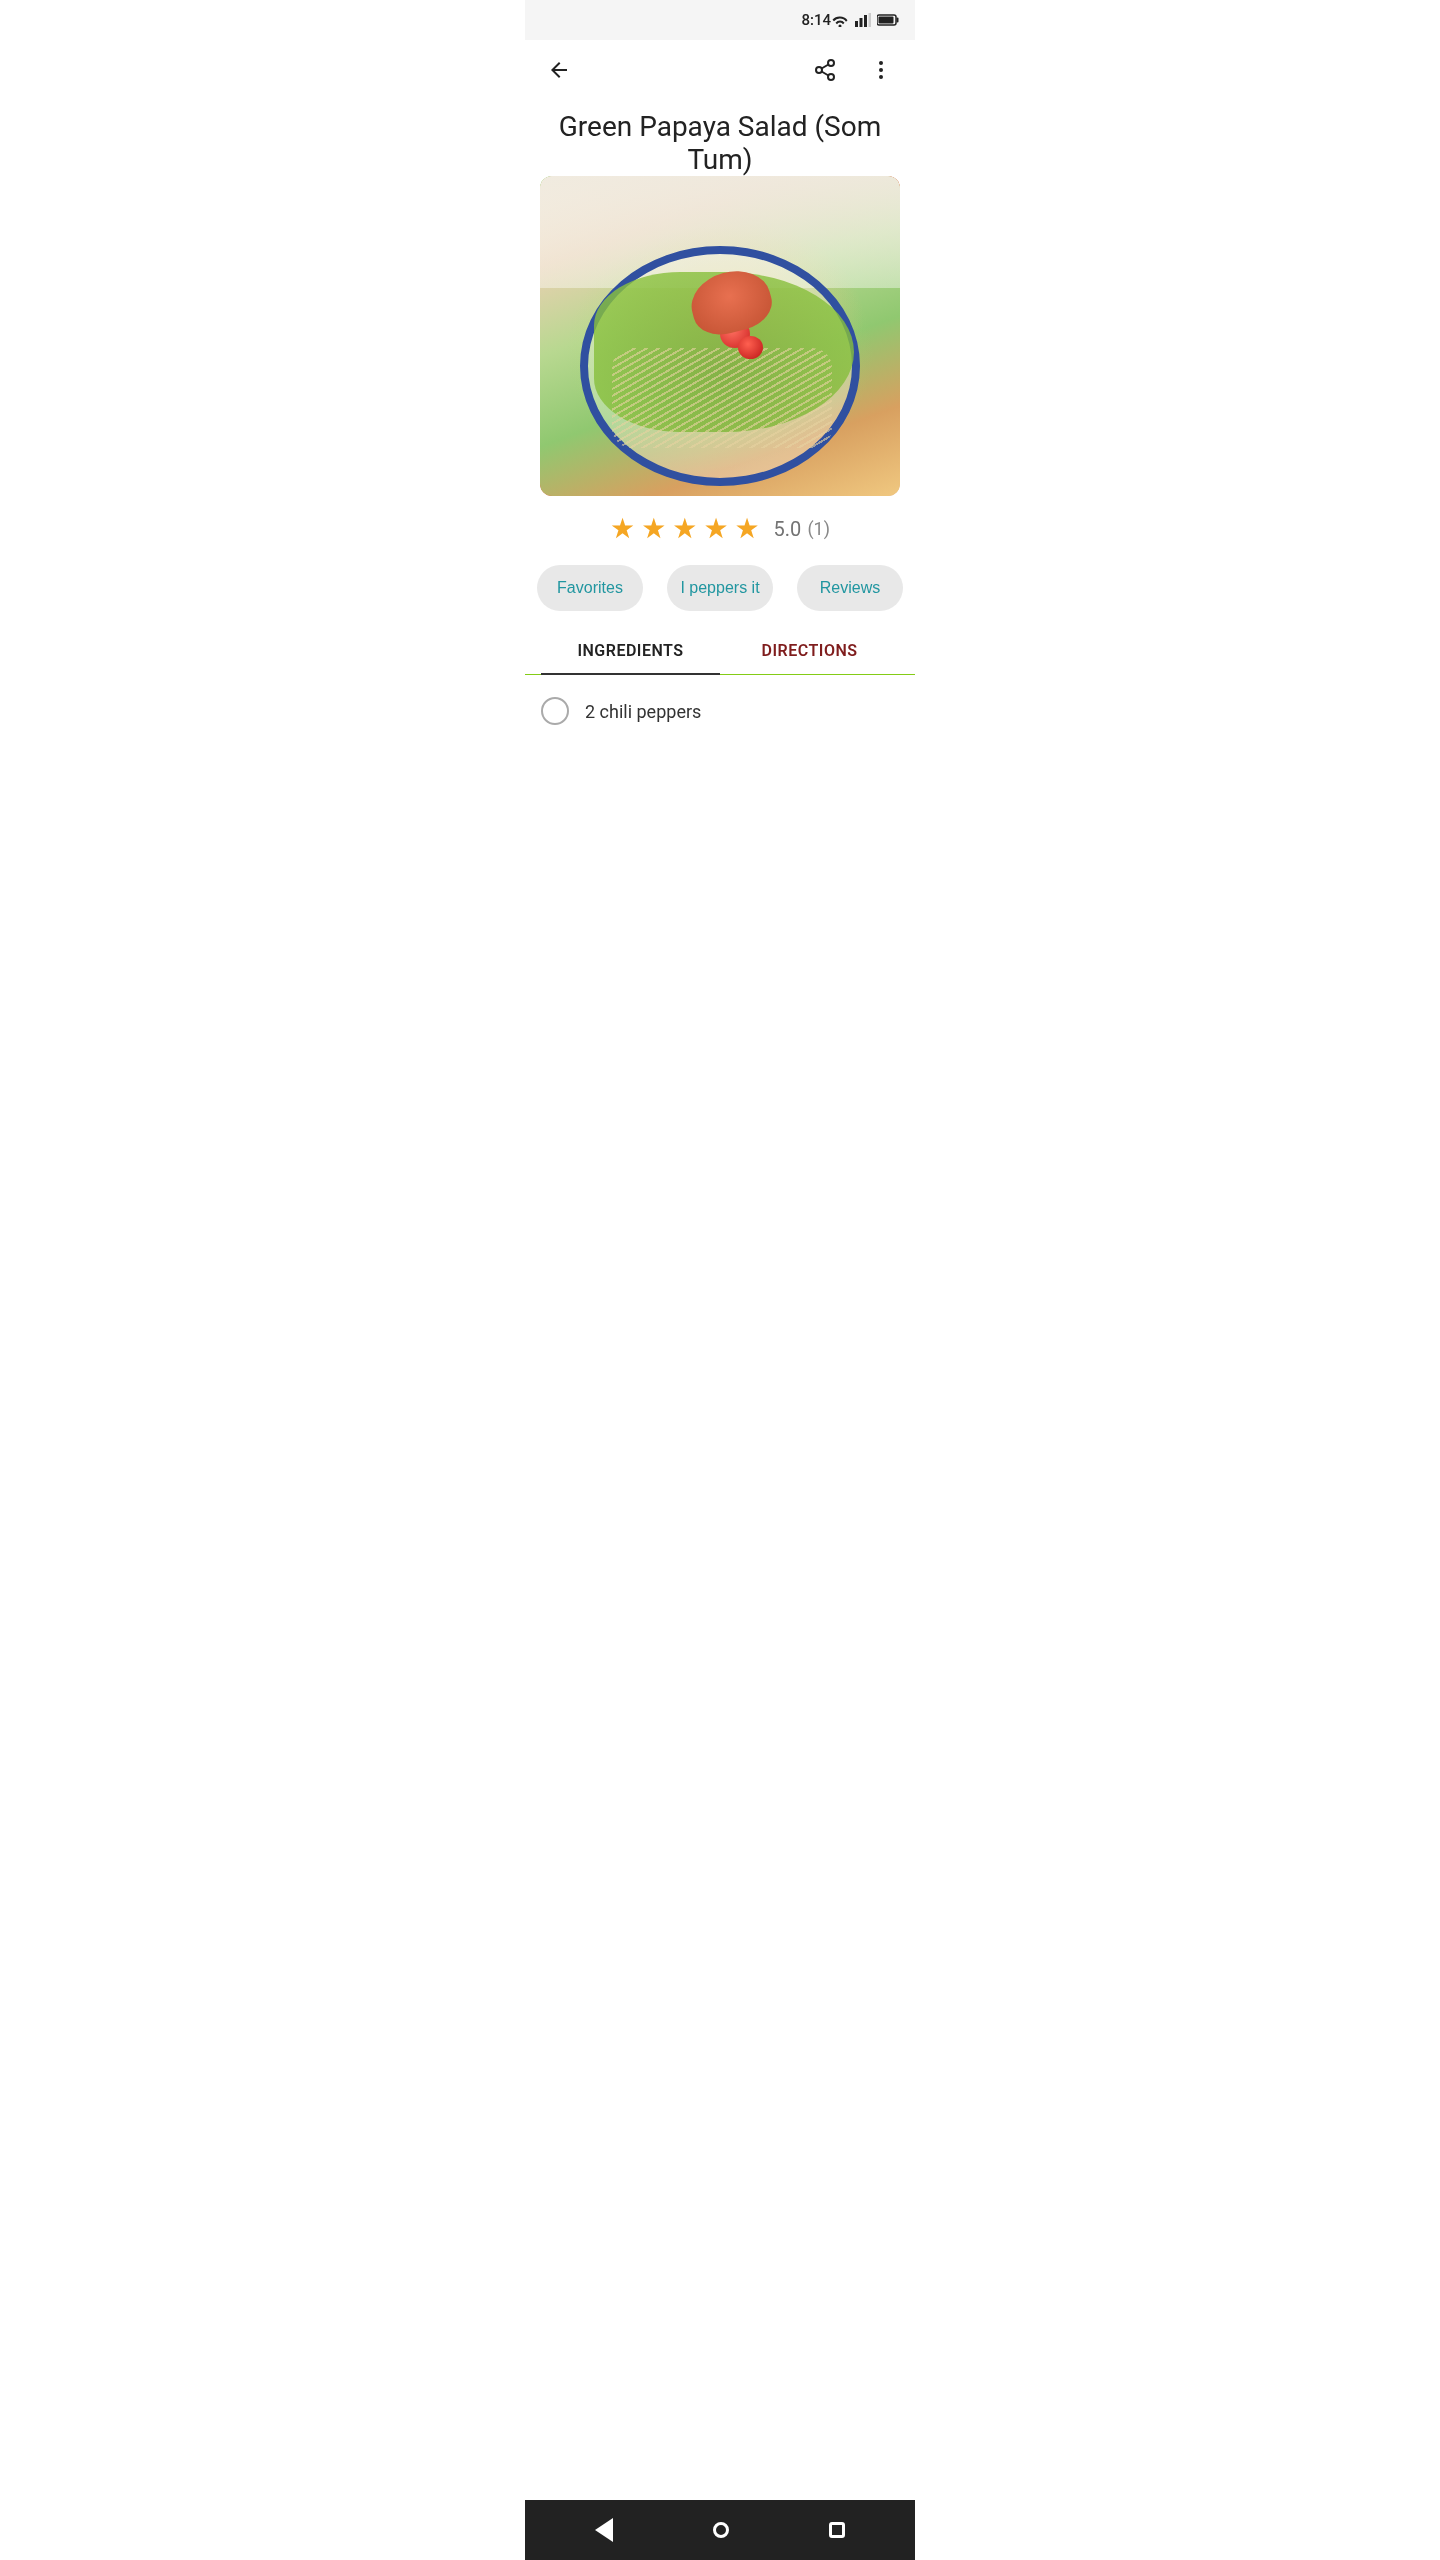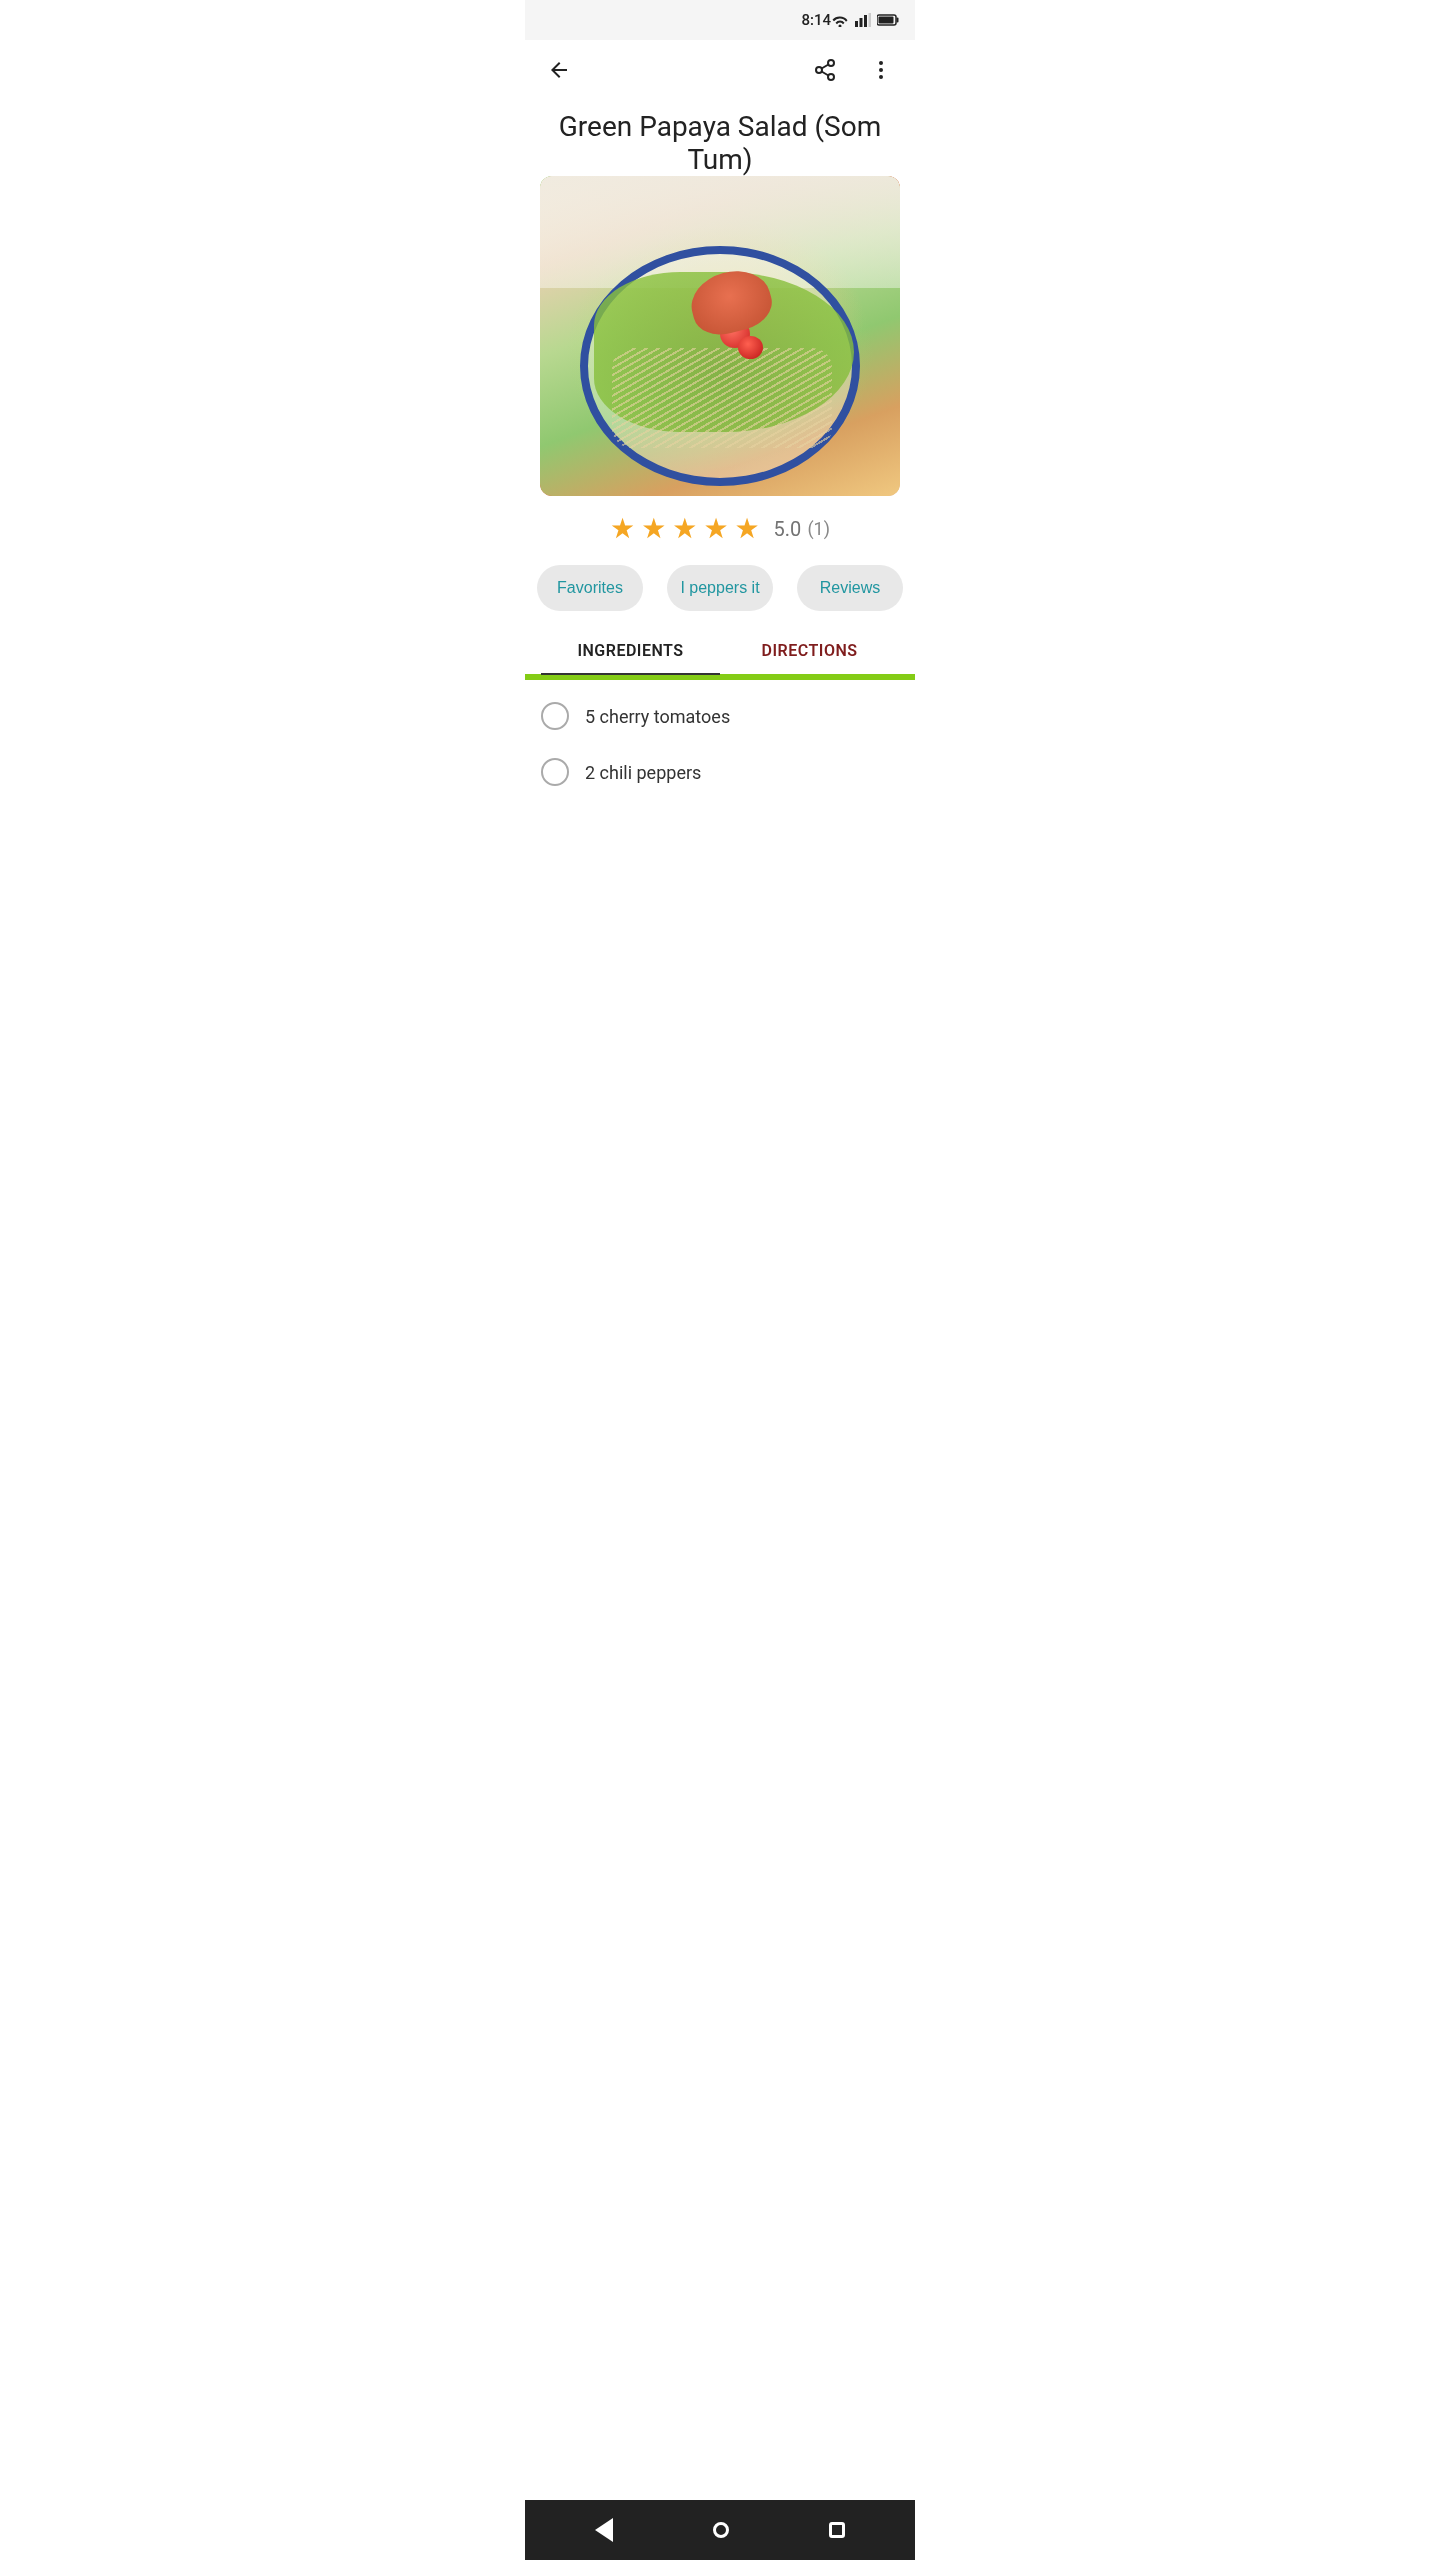--- a/index.html
+++ b/index.html
@@ -254,21 +254,21 @@
       font-size: 16px;
       color: #2196a0;
       cursor: pointer;
       font-weight: 400;
       text-align: center;
     }
 
     
     .tab-bar {
       display: flex;
-      border-bottom: 6px solid #84cc16;
+      border-bottom: 1px solid #84cc16;
       padding: 0 16px;
     }
 
     .tab-item {
       flex: 1;
       text-align: center;
       padding: 14px 8px;
       font-size: 16px;
       font-weight: 600;
       color: #7f1d1d;
@@ -455,24 +455,20 @@
 </div>
 
 <div class="tab-bar">
   <div class="tab-item active">INGREDIENTS</div>
   <div class="tab-item">DIRECTIONS</div>
 </div>
 
 <div class="ingredients-list">
   <div class="ingredient-item">
     <div class="ingredient-checkbox"></div>
-    <span class="ingredient-name">5 cherry tomatoes</span>
-  </div>
-  <div class="ingredient-item">
-    <div class="ingredient-checkbox"></div>
     <span class="ingredient-name">2 chili peppers</span>
   </div>
 </div>
 
 <div class="bottom-nav">
   <button class="bottom-nav-btn">
     <div class="nav-shape-back"></div>
   </button>
   <button class="bottom-nav-btn">
     <div class="nav-shape-home"></div>

